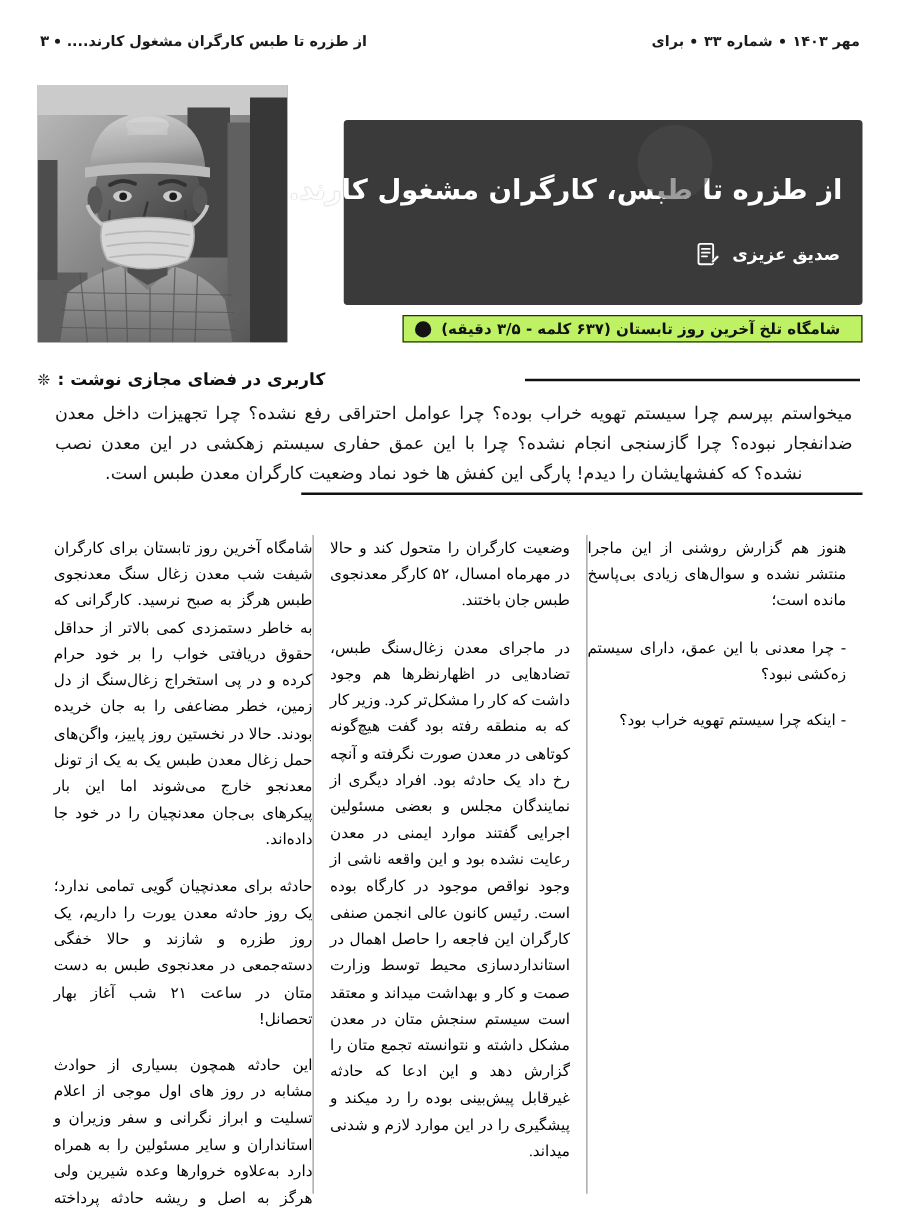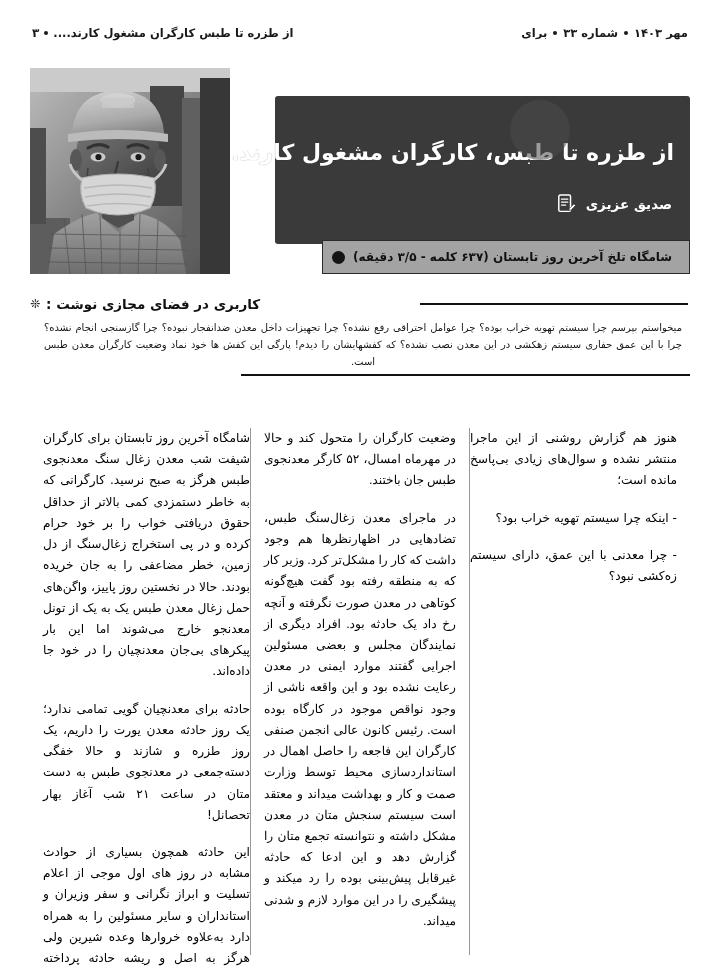--- a/index.html
+++ b/index.html
@@ -122,22 +122,22 @@
     background: #8d8d8d;
   }
   .hero-photo svg { display: block; width: 200px; height: 206px; }
 
   
   .hero-subtitle {
     position: absolute;
     right: 0;
     bottom: 0;
     left: 292px;
-    height: 34px;
-    background: #a3a3a3;
+    height: 22px;
+    background: #bef264;
     border: 1px solid #2a2a2a;
     box-sizing: border-box;
     display: flex;
     flex-direction: row-reverse;
     align-items: center;
     gap: 8px;
     padding: 0 9px;
   }
   .subtitle-dot {
     width: 13px;
@@ -184,21 +184,21 @@
     color: #111;
   }
   .quote-rule-top {
     flex: 1 1 auto;
     height: 2px;
     background: #111111;
     margin-left: 150px;
   }
   .quote-body {
     margin-top: 7px;
-    font-size: 10px;
+    font-size: 14px;
     line-height: 1.72;
     color: #151515;
     text-align: justify;
     text-align-last: center;
     padding: 0 8px 0 14px;
     letter-spacing: -0.1px;
   }
   .quote-rule-bottom {
     margin-top: 3px;
     height: 2px;
@@ -389,17 +389,17 @@
     <p>در شهریور ۱۴۰۰ شهید جمهور از معادن طبس بازدید کرد و گفت ۲۰ روز به پیمانکار فرصت می‌دهم</p>
   </div>
 
   <div class="col col-mid">
     <p>وضعیت کارگران را متحول کند و حالا در مهرماه امسال، ۵۲ کارگر معدنجوی طبس جان باختند.</p>
     <p>در ماجرای معدن زغال‌سنگ طبس، تضادهایی در اظهارنظرها هم وجود داشت که کار را مشکل‌تر کرد. وزیر کار که به منطقه رفته بود گفت هیچ‌گونه کوتاهی در معدن صورت نگرفته و آنچه رخ داد یک حادثه بود. افراد دیگری از نمایندگان مجلس و بعضی مسئولین اجرایی گفتند موارد ایمنی در معدن رعایت نشده بود و این واقعه ناشی از وجود نواقص موجود در کارگاه بوده است. رئیس کانون عالی انجمن صنفی کارگران این فاجعه را حاصل اهمال در استاندارد‌سازی محیط توسط وزارت صمت و کار و بهداشت میداند و معتقد است سیستم سنجش متان در معدن مشکل داشته و نتوانسته تجمع متان را گزارش دهد و این ادعا که حادثه غیرقابل پیش‌بینی بوده را رد میکند و پیشگیری را در این موارد لازم و شدنی میداند.</p>
   </div>
 
   <div class="col col-left">
     <p>هنوز هم گزارش روشنی از این ماجرا منتشر نشده و سوال‌های زیادی بی‌پاسخ مانده است؛</p>
+    <p>- چرا معدنی با این عمق، دارای سیستم زه‌کشی نبود؟</p>
     <p>- اینکه چرا سیستم تهویه خراب بود؟</p>
-    <p>- چرا معدنی با این عمق، دارای سیستم زه‌کشی نبود؟</p>
   </div>
 
 </div>
 
 </body></html>

